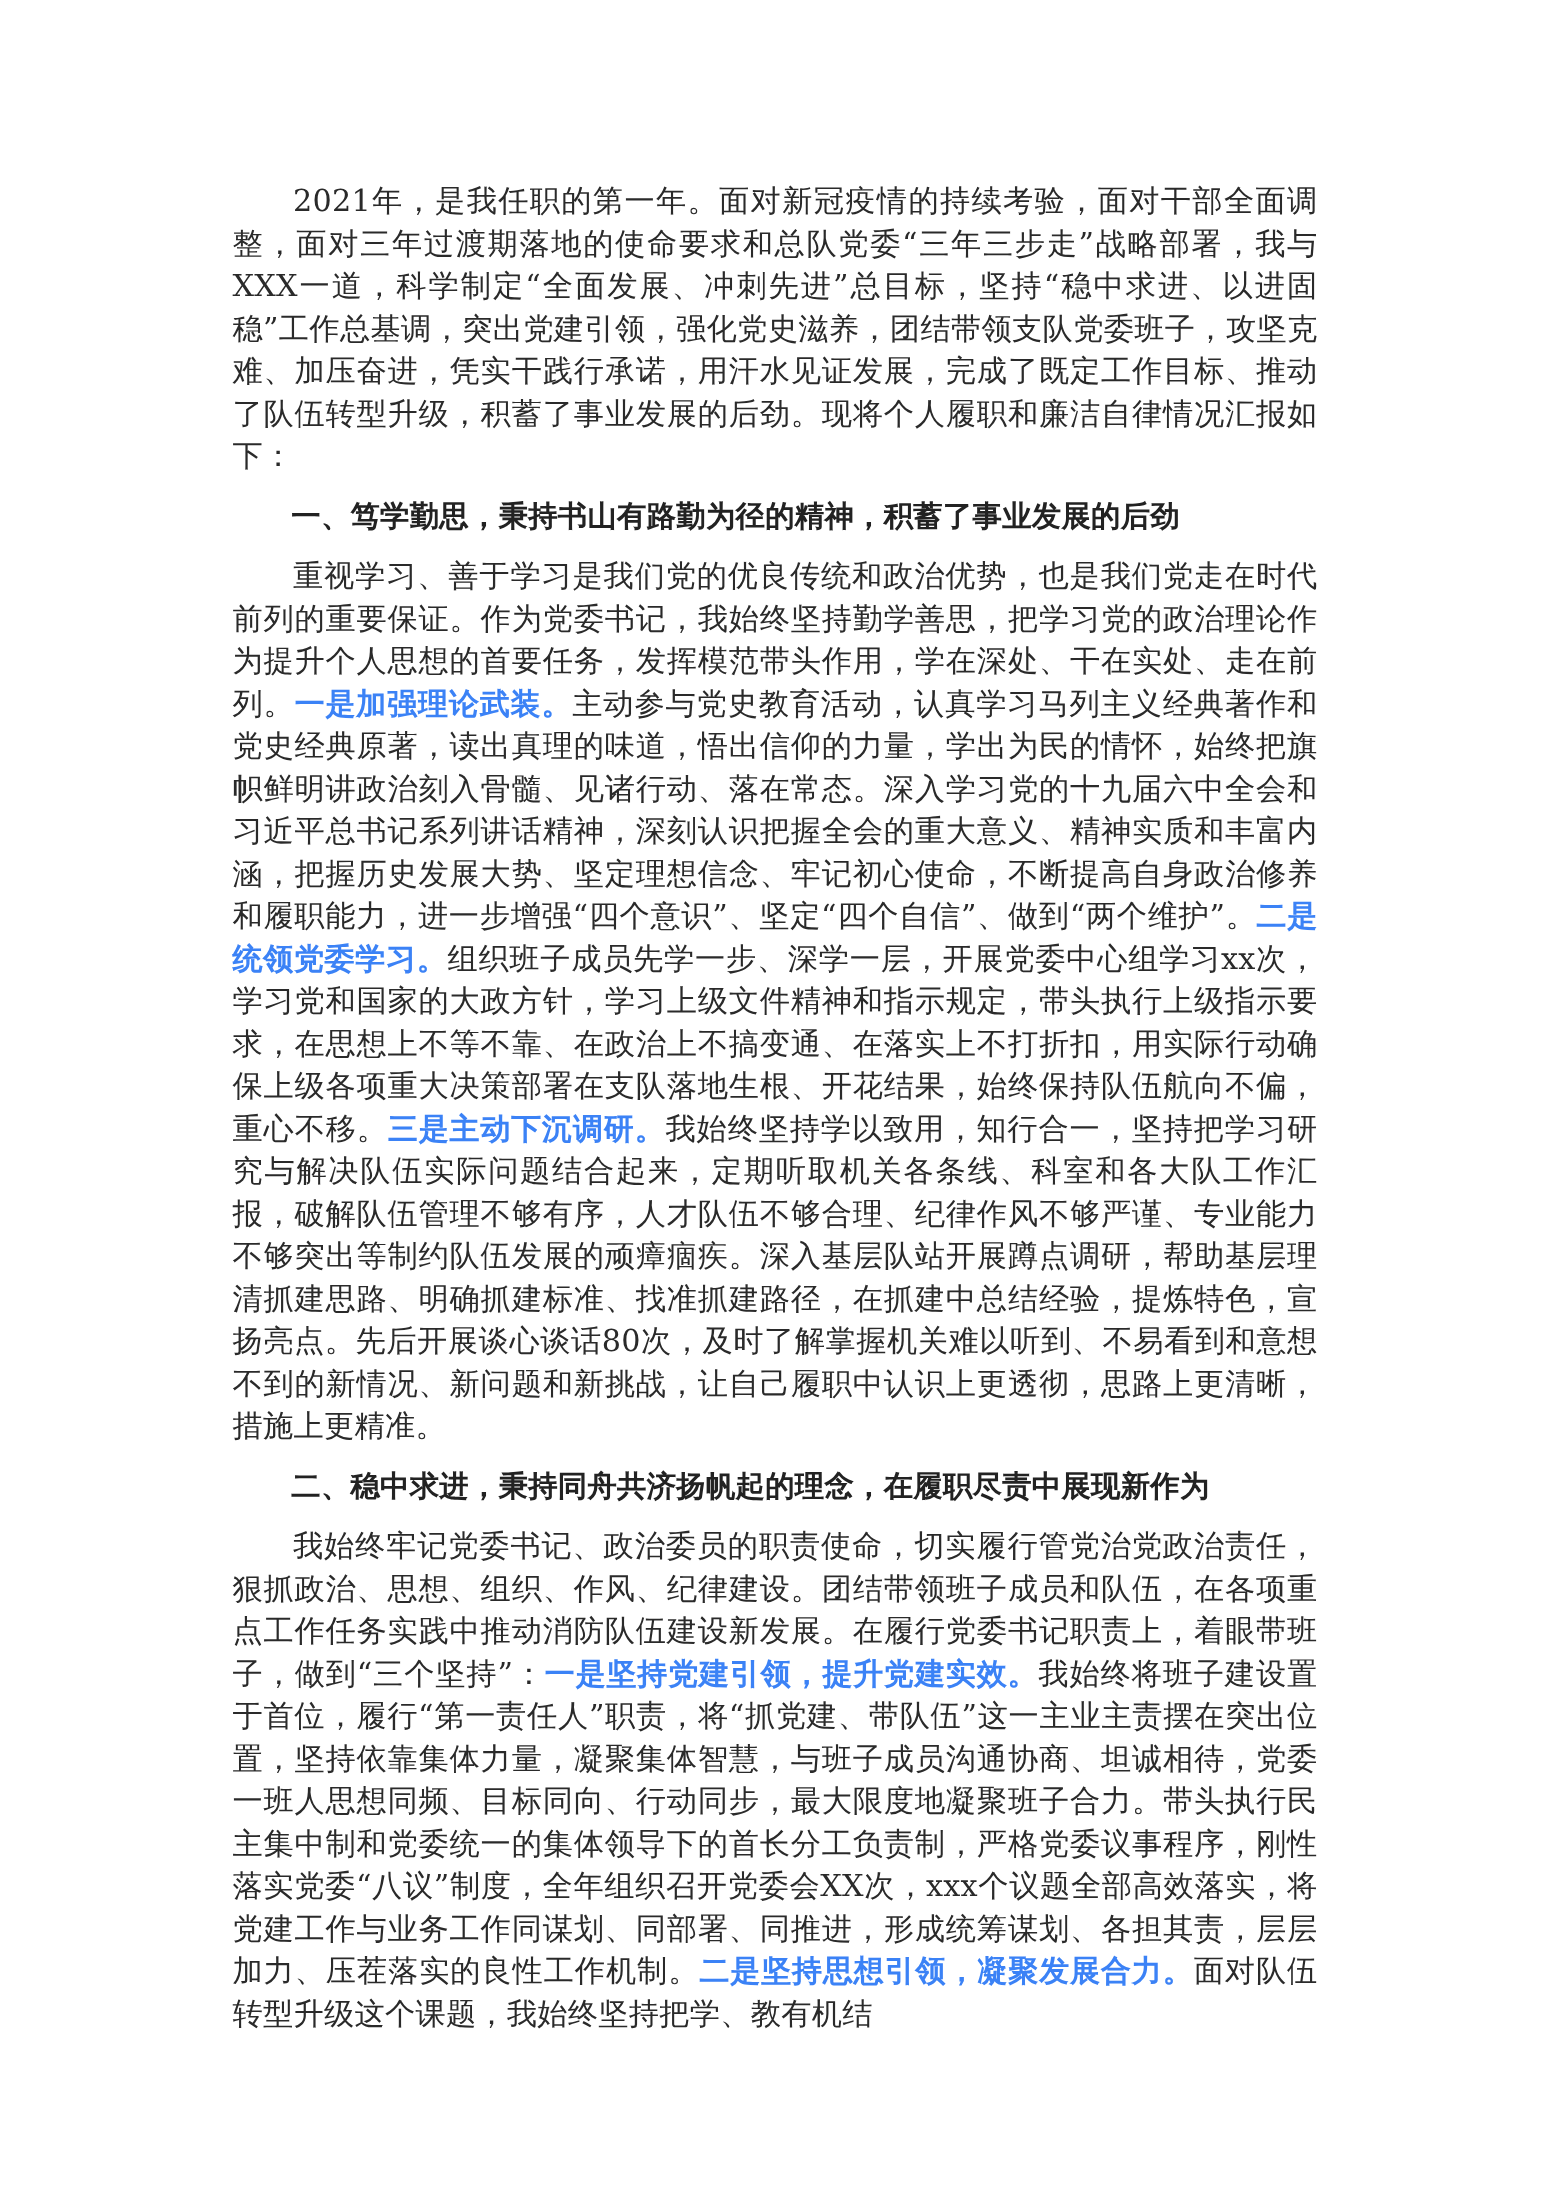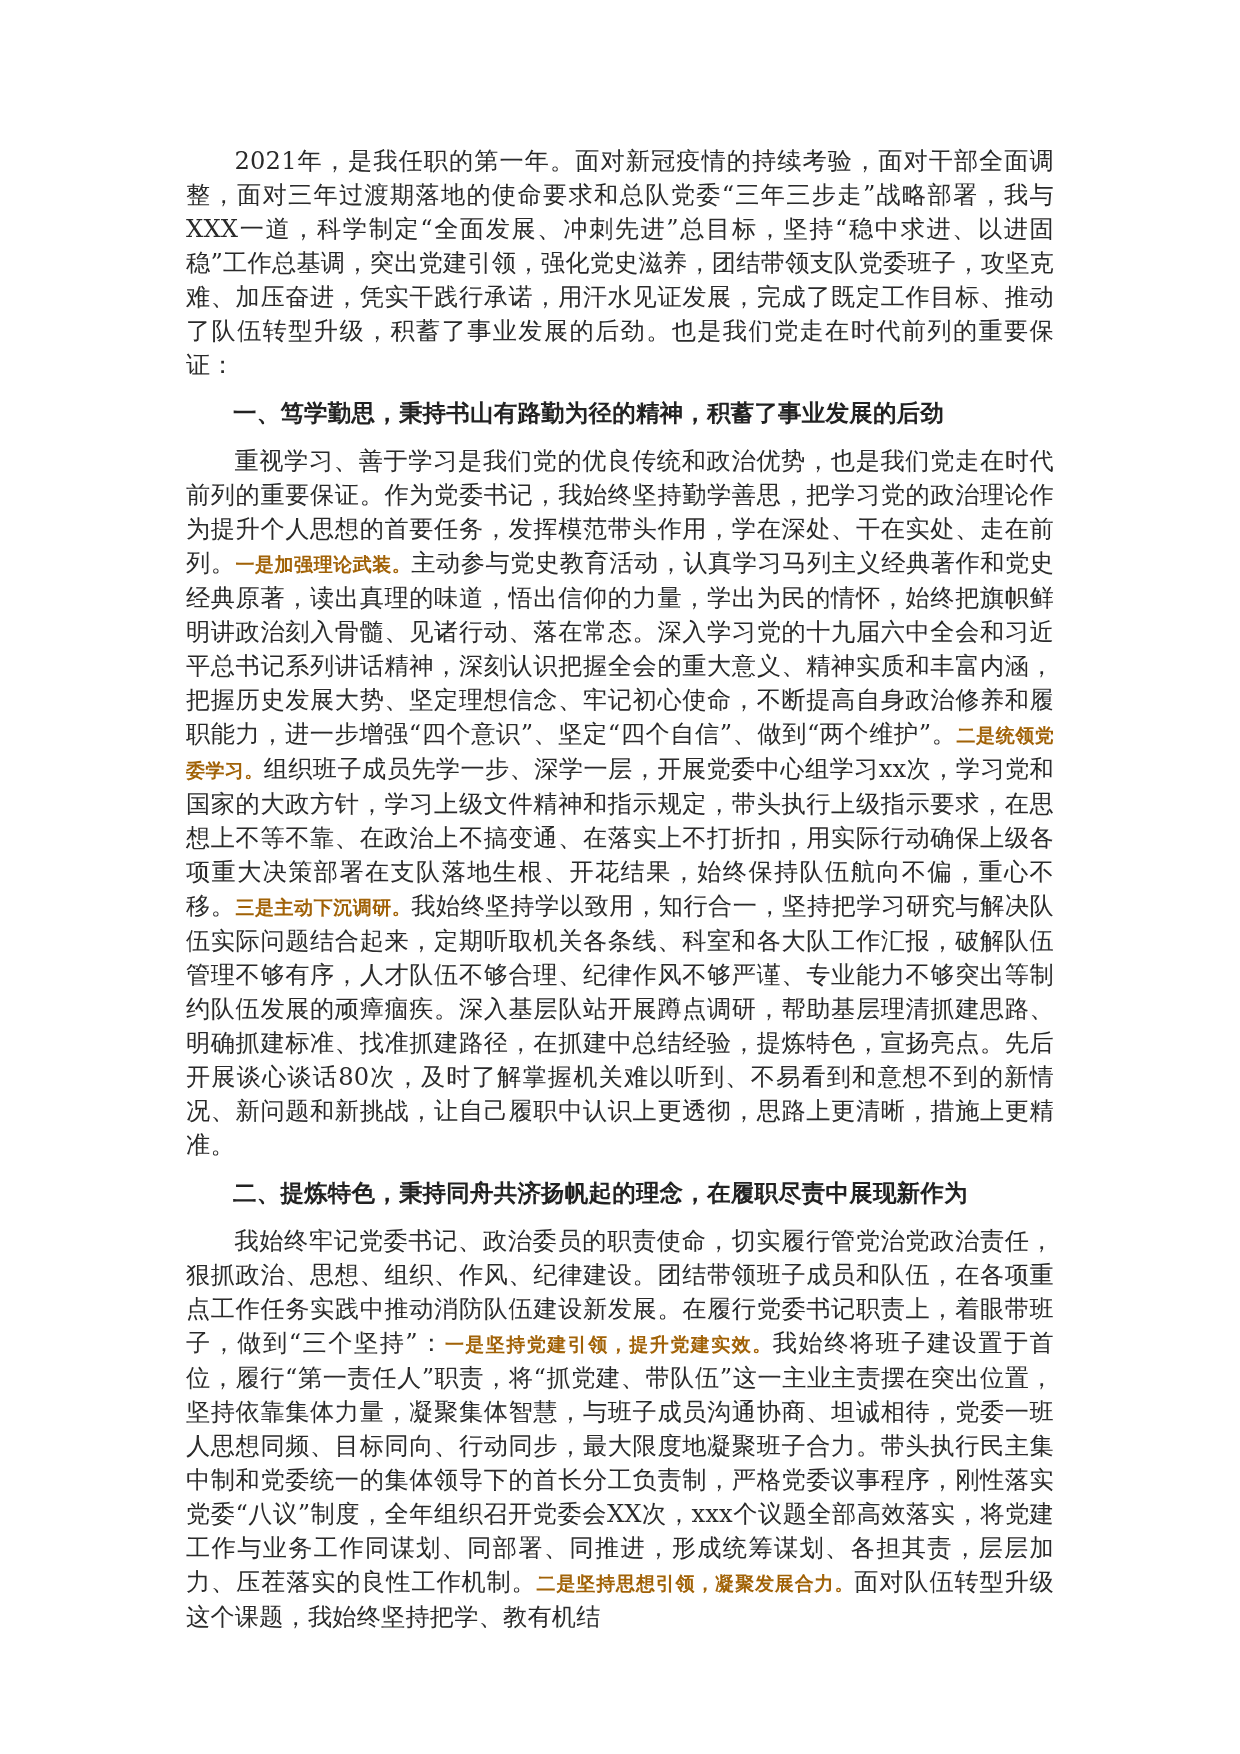--- a/index.html
+++ b/index.html
@@ -27,28 +27,28 @@
       font-family: "DejaVu Sans", "Liberation Sans", sans-serif;
       font-weight: bold;
       font-size: 23.5px;
       line-height: 34px;
       color: #222222;
       letter-spacing: 0.2px;
     }
     .bold {
       font-family: "DejaVu Sans", "Liberation Sans", sans-serif;
       font-weight: bold;
-      font-size: 19px;
-      color: #a16207;
+      font-size: 24px;
+      color: #3b82f6;
     }
   </style>
 </head>
 <body>
 
 <div class="page">
-  <p class="para">2021年，是我任职的第一年。面对新冠疫情的持续考验，面对干部全面调整，面对三年过渡期落地的使命要求和总队党委“三年三步走”战略部署，我与XXX一道，科学制定“全面发展、冲刺先进”总目标，坚持“稳中求进、以进固稳”工作总基调，突出党建引领，强化党史滋养，团结带领支队党委班子，攻坚克难、加压奋进，凭实干践行承诺，用汗水见证发展，完成了既定工作目标、推动了队伍转型升级，积蓄了事业发展的后劲。也是我们党走在时代前列的重要保证：</p>
+  <p class="para">2021年，是我任职的第一年。面对新冠疫情的持续考验，面对干部全面调整，面对三年过渡期落地的使命要求和总队党委“三年三步走”战略部署，我与XXX一道，科学制定“全面发展、冲刺先进”总目标，坚持“稳中求进、以进固稳”工作总基调，突出党建引领，强化党史滋养，团结带领支队党委班子，攻坚克难、加压奋进，凭实干践行承诺，用汗水见证发展，完成了既定工作目标、推动了队伍转型升级，积蓄了事业发展的后劲。现将个人履职和廉洁自律情况汇报如下：</p>
 
   <div class="heading">一、笃学勤思，秉持书山有路勤为径的精神，积蓄了事业发展的后劲</div>
   <p class="para"><span>重视学习、善于学习是我们党的优良传统和政治优势，也是我们党走在时代前列的重要保证。作为党委书记，我始终坚持勤学善思，把学习党的政治理论作为提升个人思想的首要任务，发挥模范带头作用，学在深处、干在实处、走在前列。</span><span class="bold">一是加强理论武装。</span><span>主动参与党史教育活动，认真学习马列主义经典著作和党史经典原著，读出真理的味道，悟出信仰的力量，学出为民的情怀，始终把旗帜鲜明讲政治刻入骨髓、见诸行动、落在常态。深入学习党的十九届六中全会和习近平总书记系列讲话精神，深刻认识把握全会的重大意义、精神实质和丰富内涵，把握历史发展大势、坚定理想信念、牢记初心使命，不断提高自身政治修养和履职能力，进一步增强“四个意识”、坚定“四个自信”、做到“两个维护”。</span><span class="bold">二是统领党委学习。</span><span>组织班子成员先学一步、深学一层，开展党委中心组学习xx次，学习党和国家的大政方针，学习上级文件精神和指示规定，带头执行上级指示要求，在思想上不等不靠、在政治上不搞变通、在落实上不打折扣，用实际行动确保上级各项重大决策部署在支队落地生根、开花结果，始终保持队伍航向不偏，重心不移。</span><span class="bold">三是主动下沉调研。</span><span>我始终坚持学以致用，知行合一，坚持把学习研究与解决队伍实际问题结合起来，定期听取机关各条线、科室和各大队工作汇报，破解队伍管理不够有序，人才队伍不够合理、纪律作风不够严谨、专业能力不够突出等制约队伍发展的顽瘴痼疾。深入基层队站开展蹲点调研，帮助基层理清抓建思路、明确抓建标准、找准抓建路径，在抓建中总结经验，提炼特色，宣扬亮点。先后开展谈心谈话80次，及时了解掌握机关难以听到、不易看到和意想不到的新情况、新问题和新挑战，让自己履职中认识上更透彻，思路上更清晰，措施上更精准。</span></p>
 
-  <div class="heading">二、提炼特色，秉持同舟共济扬帆起的理念，在履职尽责中展现新作为</div>
+  <div class="heading">二、稳中求进，秉持同舟共济扬帆起的理念，在履职尽责中展现新作为</div>
   <p class="para"><span>我始终牢记党委书记、政治委员的职责使命，切实履行管党治党政治责任，狠抓政治、思想、组织、作风、纪律建设。团结带领班子成员和队伍，在各项重点工作任务实践中推动消防队伍建设新发展。在履行党委书记职责上，着眼带班子，做到“三个坚持”：</span><span class="bold">一是坚持党建引领，提升党建实效。</span><span>我始终将班子建设置于首位，履行“第一责任人”职责，将“抓党建、带队伍”这一主业主责摆在突出位置，坚持依靠集体力量，凝聚集体智慧，与班子成员沟通协商、坦诚相待，党委一班人思想同频、目标同向、行动同步，最大限度地凝聚班子合力。带头执行民主集中制和党委统一的集体领导下的首长分工负责制，严格党委议事程序，刚性落实党委“八议”制度，全年组织召开党委会XX次，xxx个议题全部高效落实，将党建工作与业务工作同谋划、同部署、同推进，形成统筹谋划、各担其责，层层加力、压茬落实的良性工作机制。</span><span class="bold">二是坚持思想引领，凝聚发展合力。</span><span>面对队伍转型升级这个课题，我始终坚持把学、教有机结</span></p>
 </div>
 
 </body></html>

